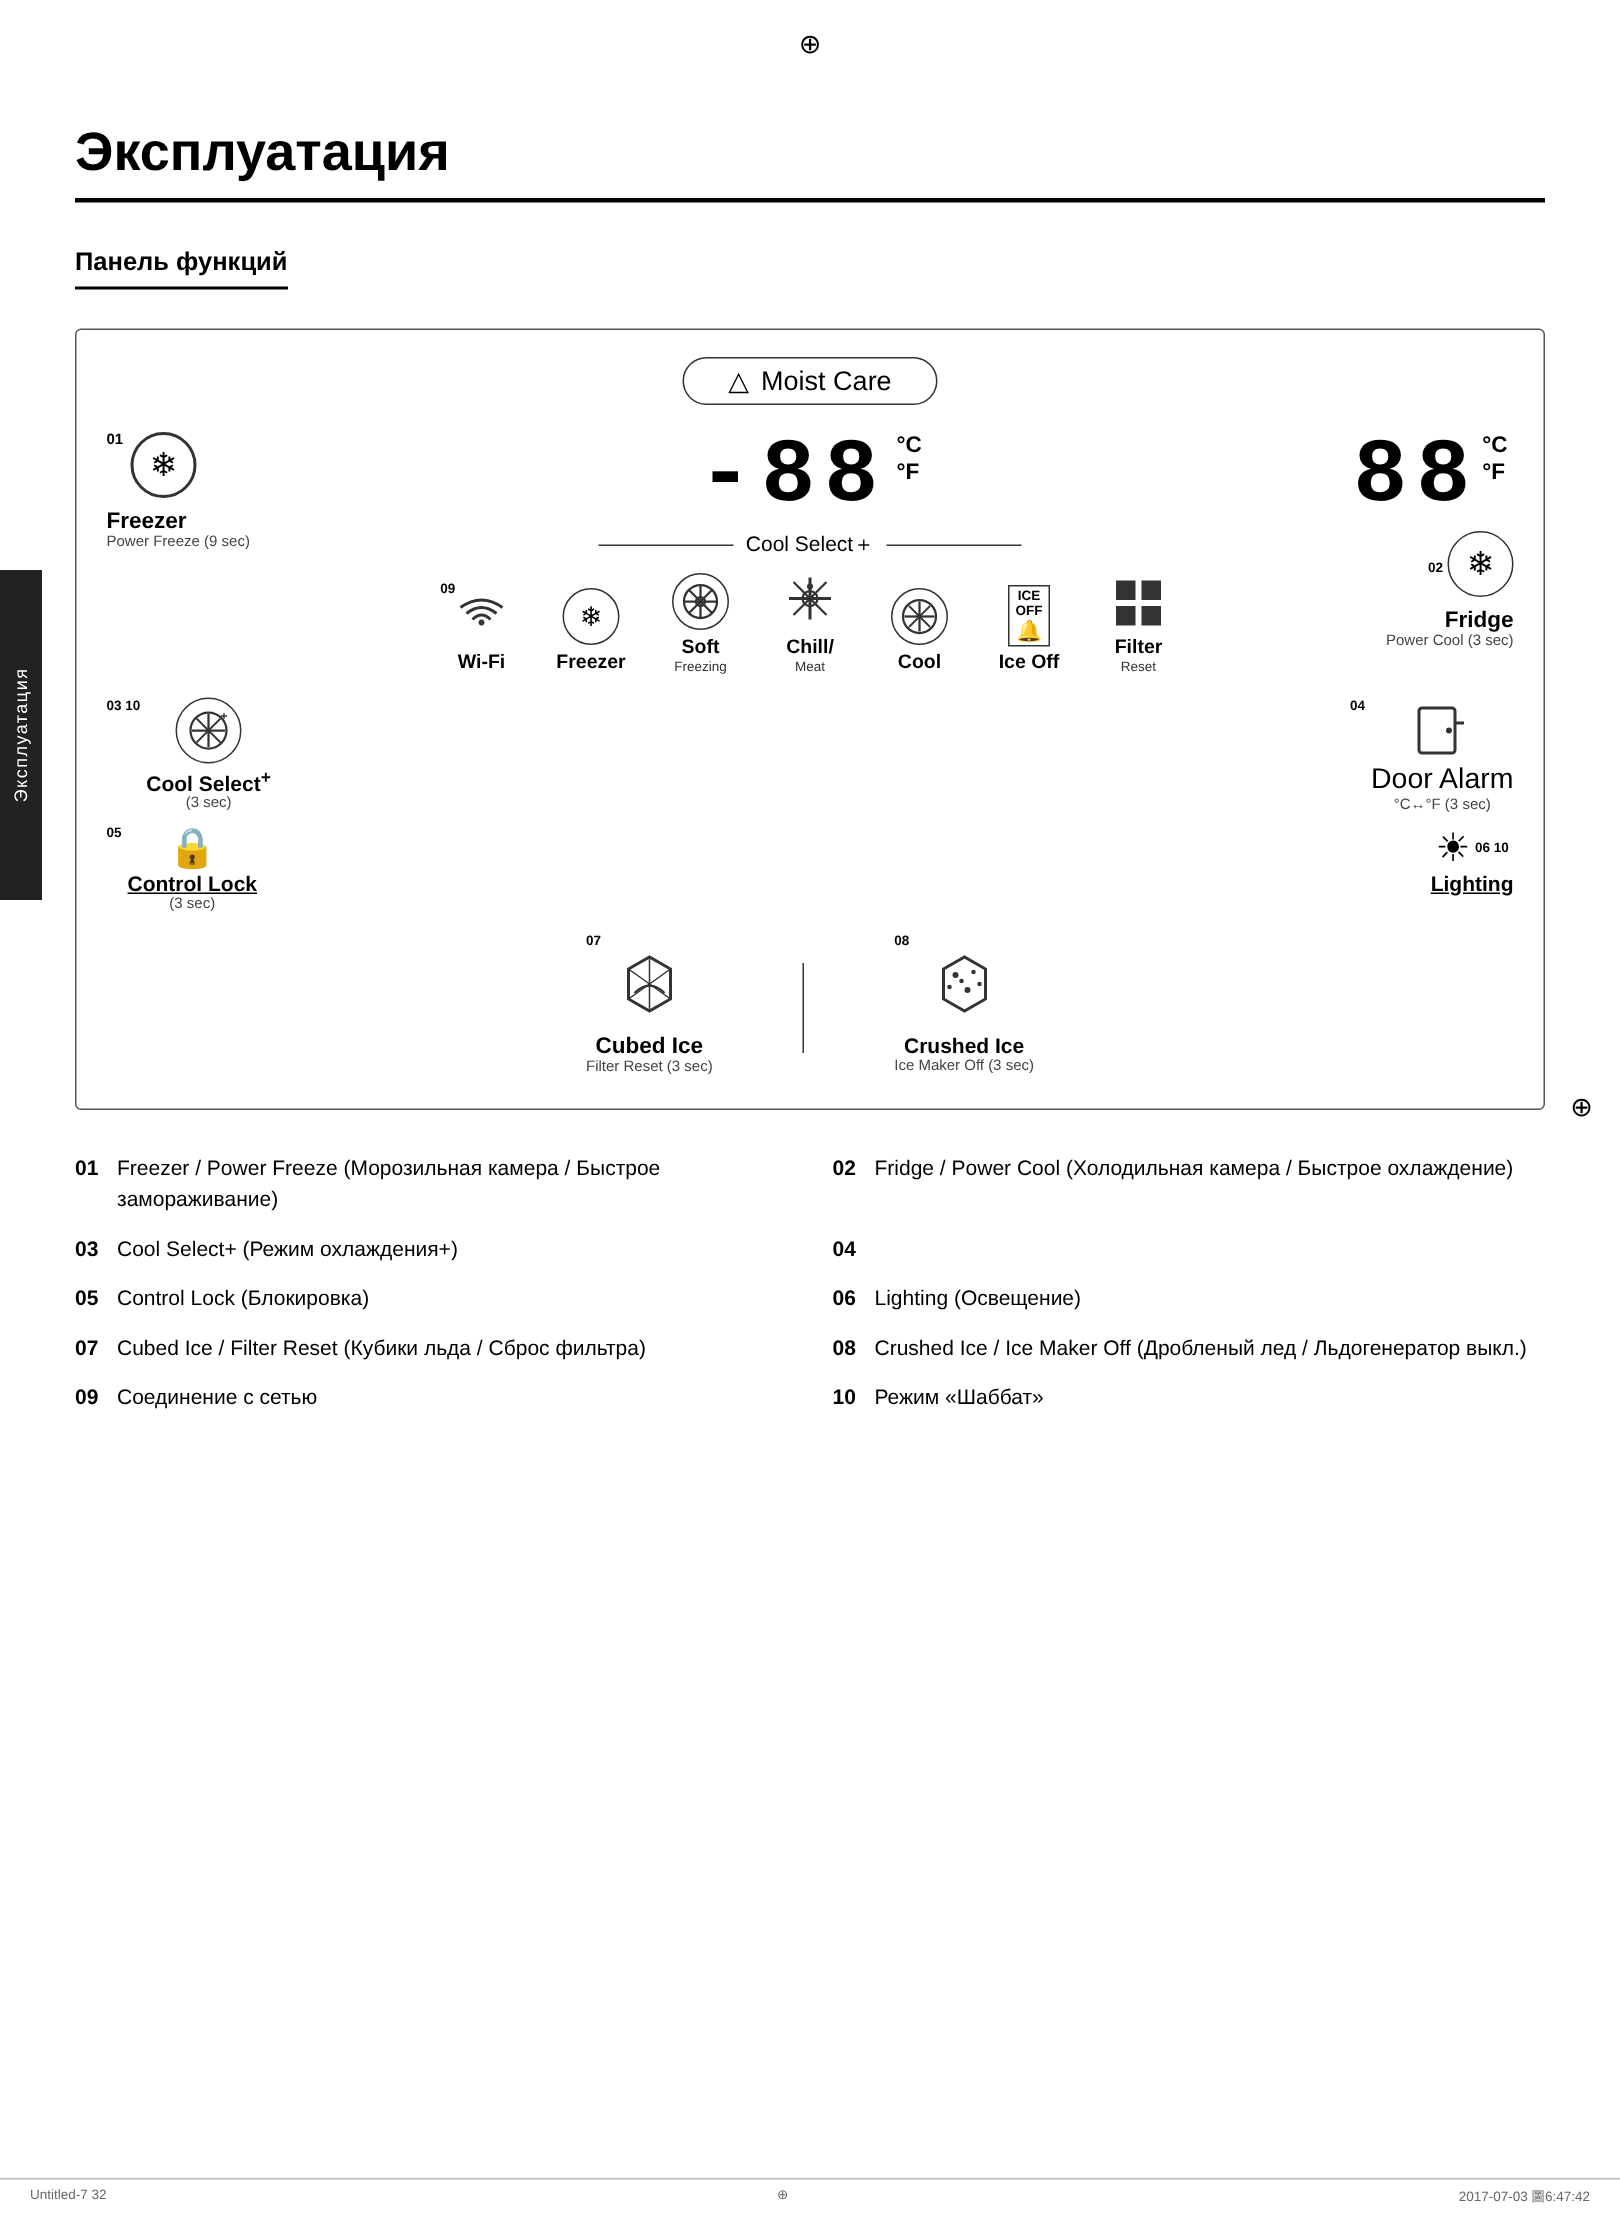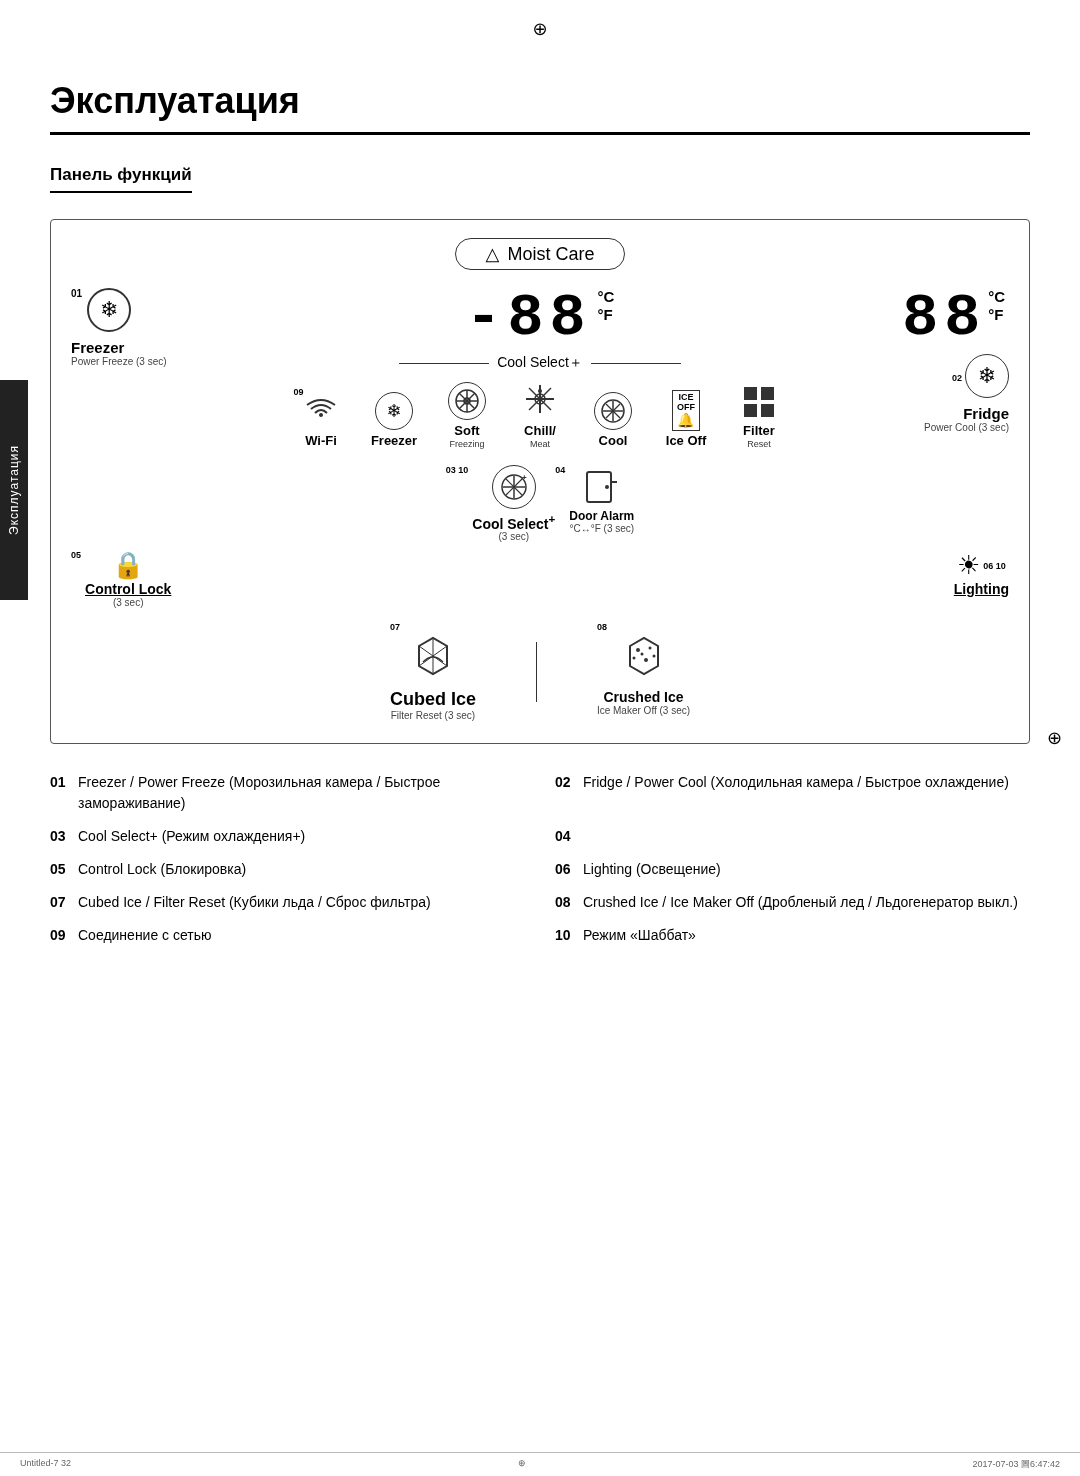--- a/index.html
+++ b/index.html
@@ -284,21 +284,21 @@
       </div>
 
       <div class="panel-top-row">
 
         <div class="freezer-side">
           <div class="panel-item-row">
             <span class="panel-num-badge">01</span>
             <div class="icon-circle" style="width:44px;height:44px;font-size:22px;border-radius:50%;border:2px solid #333;">❄</div>
           </div>
           <div style="font-size:15px;font-weight:bold;margin-top:4px;">Freezer</div>
-          <div style="font-size:10px;color:#444;">Power Freeze (3 sec)</div>
+          <div style="font-size:10px;color:#444;">Power Freeze (9 sec)</div>
         </div>
 
         <div style="display:flex;flex-direction:column;align-items:center;">
 
           <div class="display-wrap">
             <span style="font-size:60px;font-weight:bold;font-family:'Courier New',monospace;letter-spacing:6px;line-height:1;">-88</span>
             <div style="display:flex;flex-direction:column;margin-left:4px;line-height:1.2;">
               <span style="font-size:15px;font-weight:bold;">°C</span>
               <span style="font-size:15px;font-weight:bold;">°F</span>
             </div>
@@ -416,21 +416,21 @@
                 <div class="icon-circle" style="width:44px;height:44px;font-size:22px;">❄</div>
               </div>
               <div style="font-size:15px;font-weight:bold;margin-top:4px;text-align:right;">Fridge</div>
               <div style="font-size:10px;color:#444;text-align:center;">Power Cool (3 sec)</div>
             </div>
           </div>
         </div>
 
       </div>
 
-      <div style="display:flex;justify-content:center;align-items:flex-start;margin-top:8px;margin-bottom:8px;">
+      <div style="display:flex;justify-content:space-between;align-items:flex-start;margin-top:8px;margin-bottom:8px;">
 
         <div style="display:flex;align-items:flex-start;gap:4px;">
           <span style="font-size:9px;font-weight:bold;">03 10</span>
           <div style="display:flex;flex-direction:column;align-items:center;">
             <div class="icon-circle" style="width:44px;height:44px;font-size:18px;">
               <svg width="28" height="28" viewBox="0 0 28 28">
                 <circle cx="14" cy="14" r="12" stroke="#333" stroke-width="1.5" fill="none"></circle>
                 <line x1="14" y1="3" x2="14" y2="25" stroke="#333" stroke-width="1.5"></line>
                 <line x1="3" y1="14" x2="25" y2="14" stroke="#333" stroke-width="1.5"></line>
                 <line x1="6" y1="6" x2="22" y2="22" stroke="#333" stroke-width="1.2"></line>
@@ -446,21 +446,21 @@
         <div style="display:flex;align-items:flex-start;gap:4px;">
           <span style="font-size:9px;font-weight:bold;">04</span>
           <div style="display:flex;flex-direction:column;align-items:center;">
             <div style="width:44px;height:44px;display:flex;align-items:center;justify-content:center;">
               <svg width="38" height="38" viewBox="0 0 38 38">
                 <rect x="4" y="4" width="24" height="30" rx="2" stroke="#333" stroke-width="2" fill="none"></rect>
                 <line x1="28" y1="14" x2="34" y2="14" stroke="#333" stroke-width="2"></line>
                 <circle cx="24" cy="19" r="2" fill="#333"></circle>
               </svg>
             </div>
-            <div style="font-size:12px;font-weight:bold;">Door Alarm</div>
+            <div style="font-size:19px;font-weight:normal;">Door Alarm</div>
             <div style="font-size:10px;color:#444;">°C↔°F (3 sec)</div>
           </div>
         </div>
 
       </div>
 
       <div style="display:flex;justify-content:space-between;align-items:flex-start;margin-top:4px;">
 
         <div style="display:flex;align-items:flex-start;gap:4px;">
           <span style="font-size:9px;font-weight:bold;">05</span>
@@ -489,21 +489,21 @@
           <span style="font-size:9px;font-weight:bold;align-self:flex-start;">07</span>
           <div style="font-size:36px;">
             <svg width="48" height="48" viewBox="0 0 48 48">
               <path d="M10 14 L24 6 L38 14 L38 34 L24 42 L10 34 Z" stroke="#333" stroke-width="2" fill="none"></path>
               <path d="M24 6 L24 42" stroke="#333" stroke-width="1"></path>
               <path d="M10 14 L38 34" stroke="#333" stroke-width="1"></path>
               <path d="M38 14 L10 34" stroke="#333" stroke-width="1"></path>
               <path d="M14 30 Q24 20 34 30" stroke="#333" stroke-width="1.5" fill="none"></path>
             </svg>
           </div>
-          <div style="font-size:18px;font-weight:bold;">Cubed Ice</div>
+          <div style="font-size:15px;font-weight:bold;">Cubed Ice</div>
           <div style="font-size:10px;color:#444;">Filter Reset (3 sec)</div>
         </div>
 
         <div style="width:1px;height:60px;background:#333;margin-top:20px;"></div>
 
         <div class="ice-item">
           <span style="font-size:9px;font-weight:bold;align-self:flex-start;">08</span>
           <div style="font-size:36px;">
             <svg width="48" height="48" viewBox="0 0 48 48">
               <path d="M10 14 L24 6 L38 14 L38 34 L24 42 L10 34 Z" stroke="#333" stroke-width="2" fill="none"></path>

